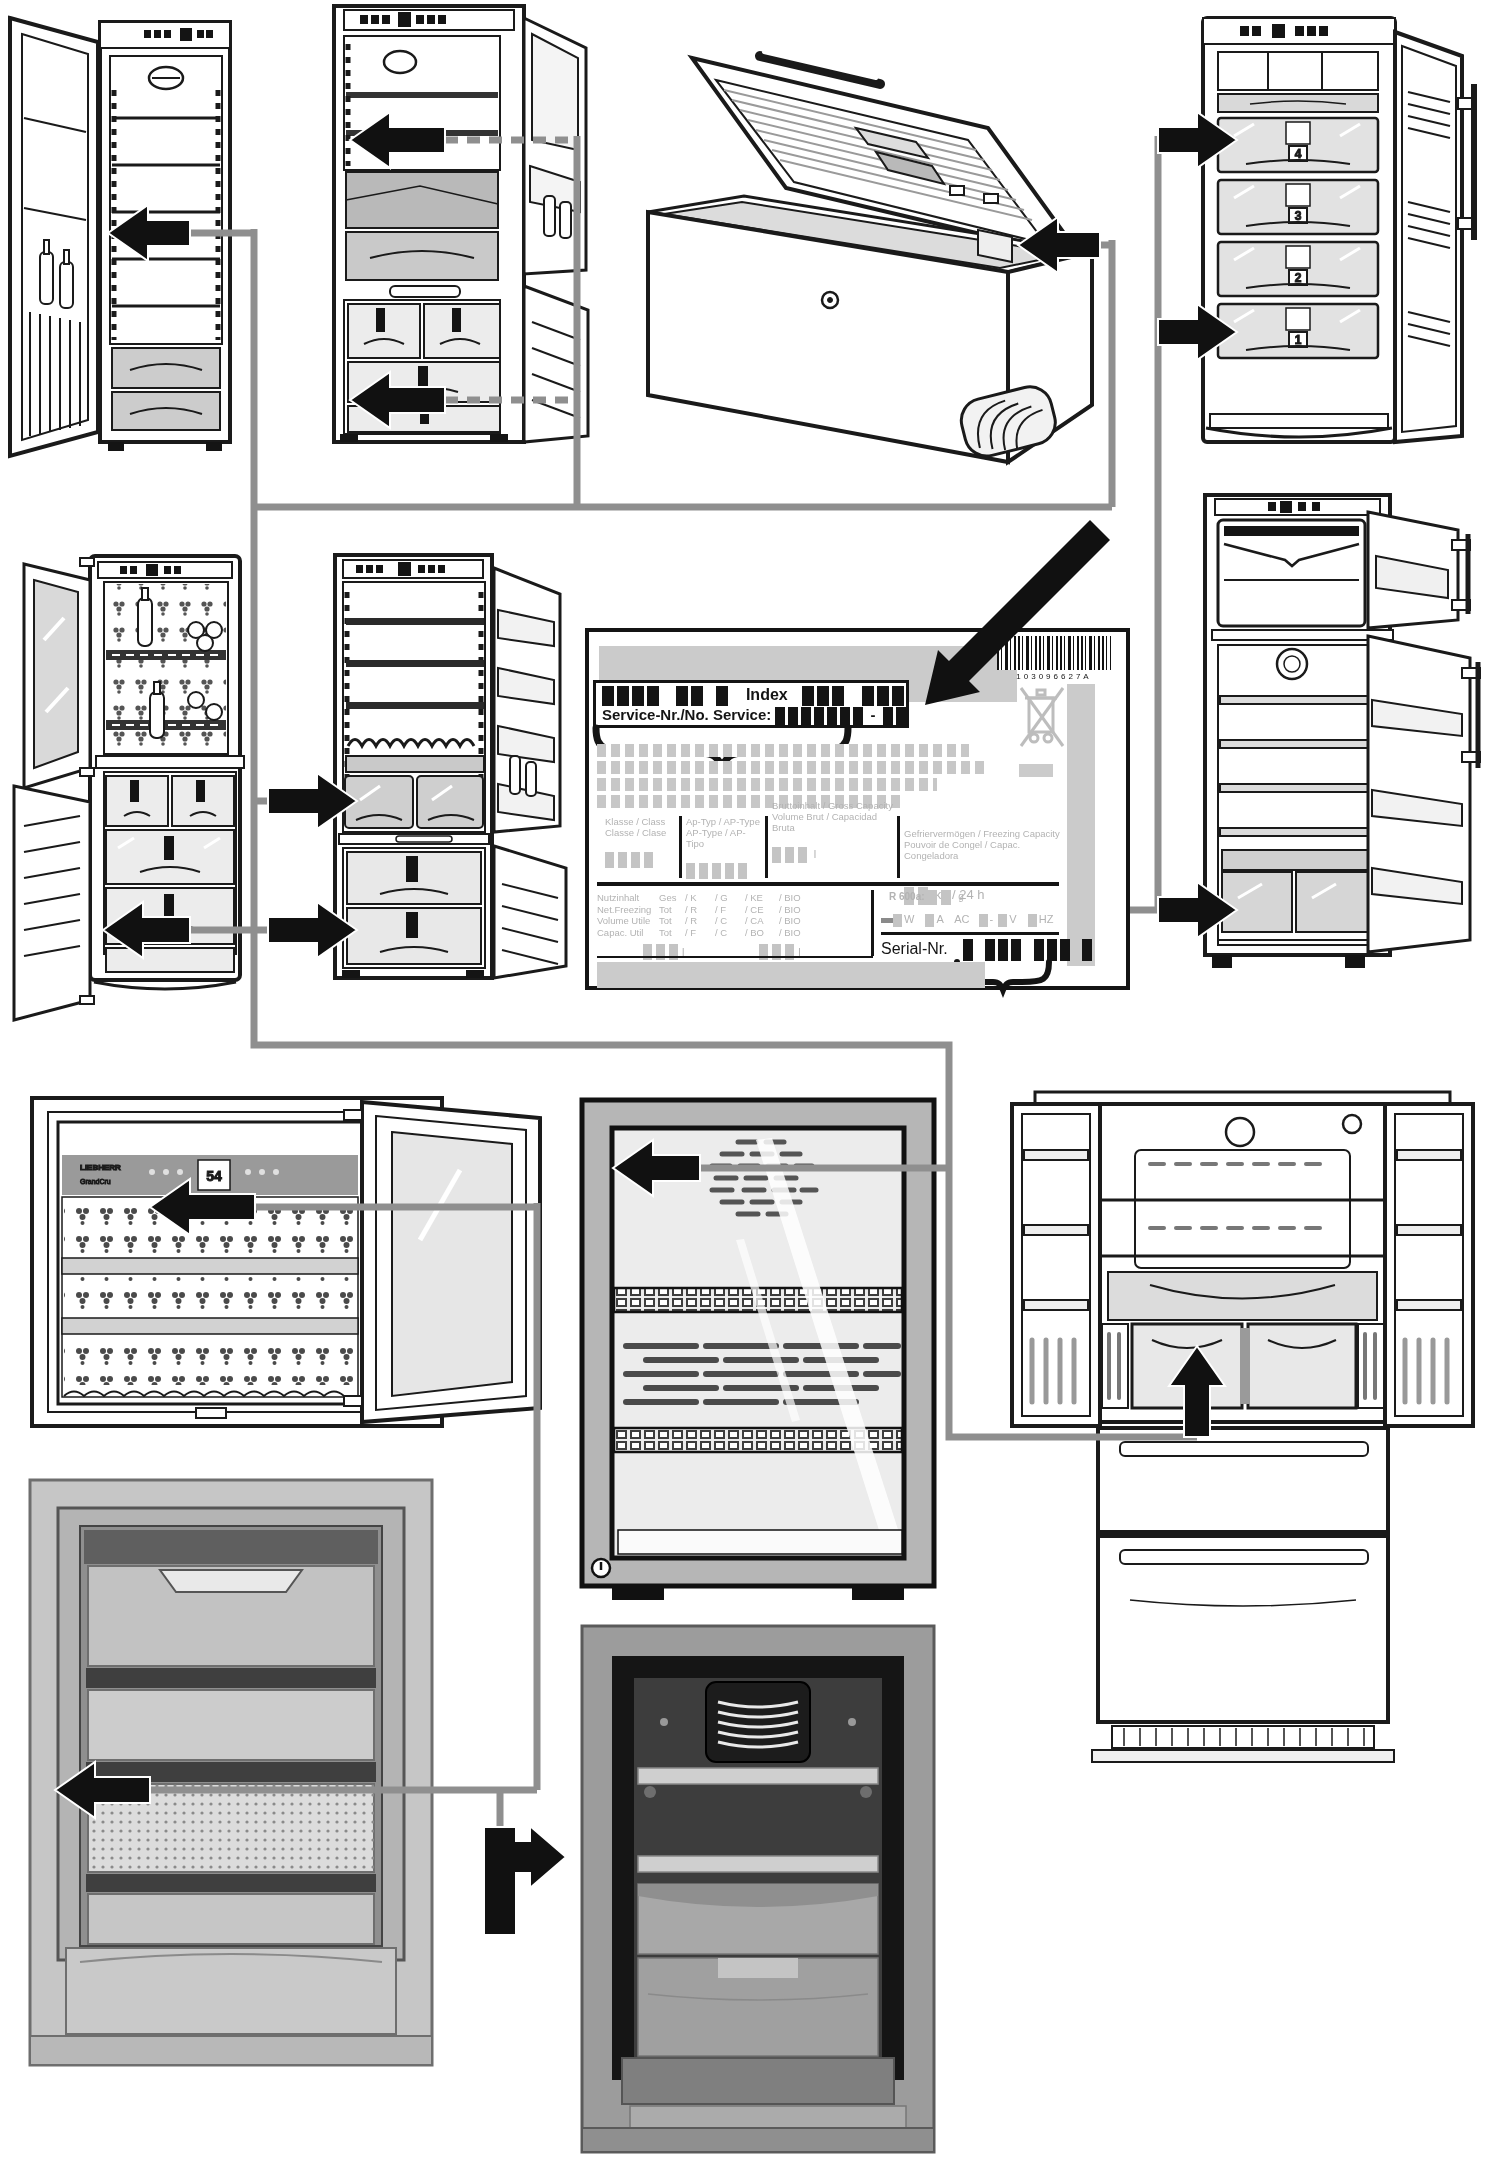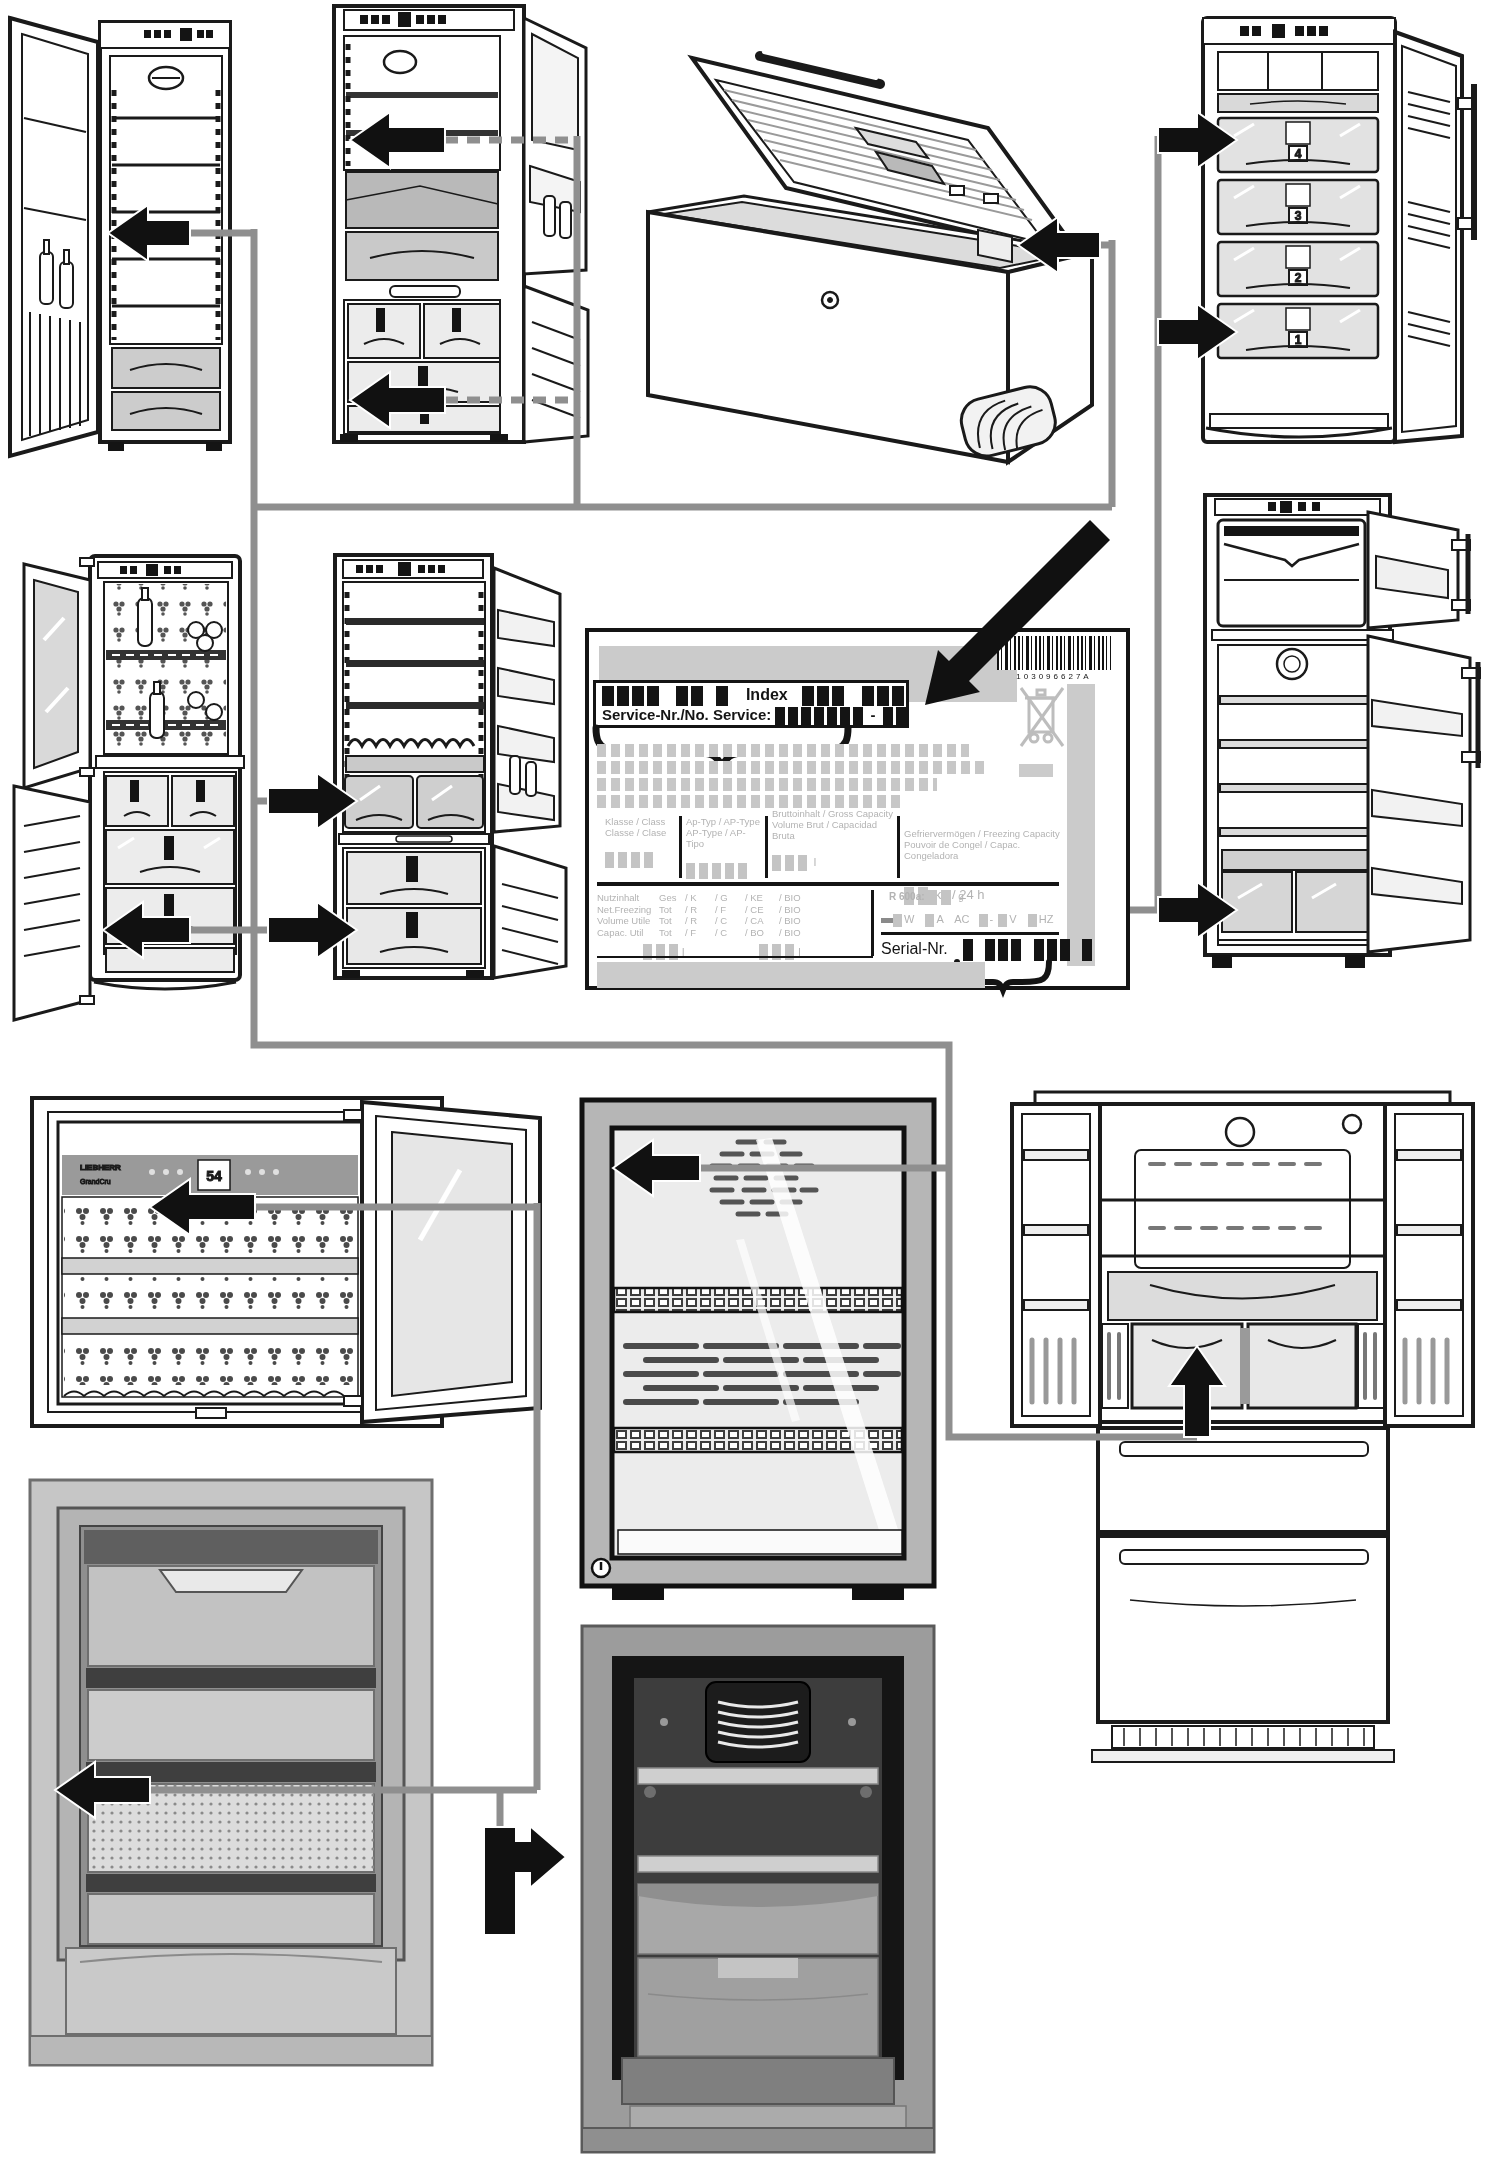--- a/index.html
+++ b/index.html
@@ -846,21 +846,21 @@
         <div>Classe / Clase</div>
     <div style="margin-top:14px;"><span class="gblk"></span><span class="gblk"></span><span class="gblk"></span><span class="gblk"></span></div>
   </div>
   <div class="abs vsep" style="left:90px;top:184px;height:62px;"></div>
   <div class="abs lblgray colhead" style="left:97px;top:184px;width:76px;">
     <div>Ap-Typ / AP-Type</div>
         <div>AP-Type / AP-Tipo</div>
     <div style="margin-top:14px;"><span class="gblk"></span><span class="gblk"></span><span class="gblk"></span><span class="gblk"></span><span class="gblk"></span></div>
   </div>
   <div class="abs vsep" style="left:176px;top:184px;height:62px;"></div>
-  <div class="abs lblgray colhead" style="left:183px;top:176px;width:122px;">
+  <div class="abs lblgray colhead" style="left:183px;top:168px;width:122px;">
     <div>Bruttoinhalt / Gross Capacity</div>
         <div>Volume Brut / Capacidad Bruta</div>
     <div style="margin-top:14px;"><span class="gblk"></span><span class="gblk"></span><span class="gblk"></span>
       <span style="font-size:11px;">l</span></div>
   </div>
   <div class="abs vsep" style="left:308px;top:184px;height:62px;"></div>
   <div class="abs lblgray colhead" style="left:315px;top:196px;width:166px;">
     <div>Gefriervermögen / Freezing Capacity</div>
         <div>Pouvoir de Congel / Capac. Congeladora</div>
     <div style="margin-top:26px;"><span class="gblk" style="width:10px;height:18px;"></span><span class="gblk" style="width:10px;height:18px;"></span>

